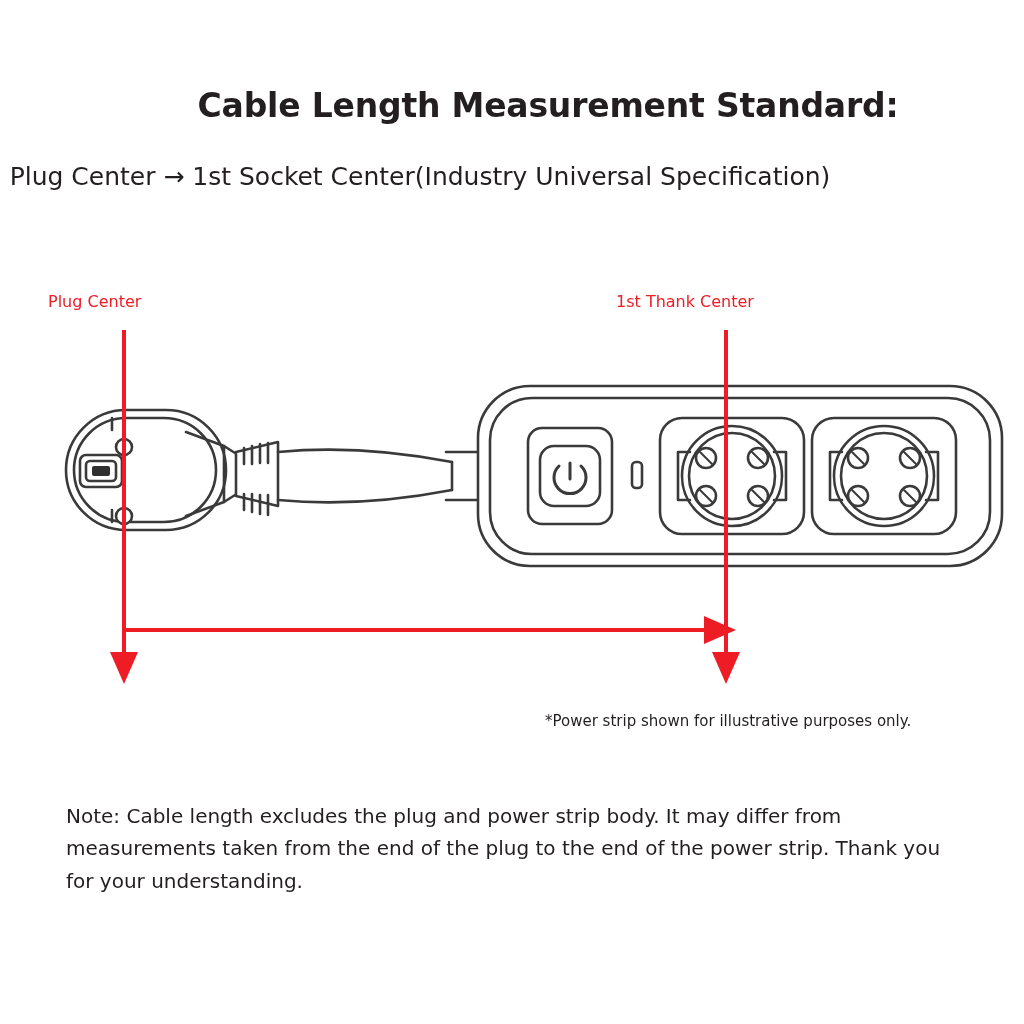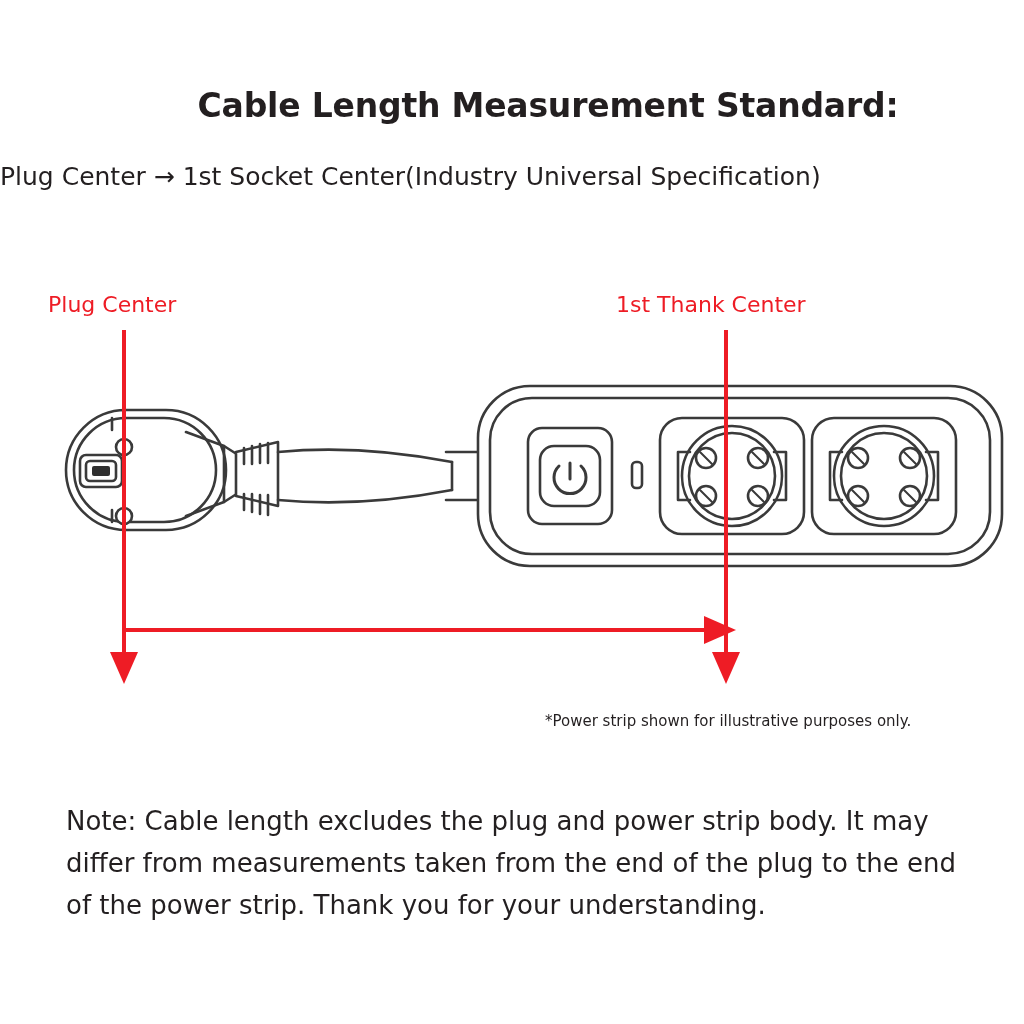--- a/index.html
+++ b/index.html
@@ -27,51 +27,51 @@
     font-weight: bold;
     letter-spacing: -0.2px;
     color: #231f20;
     padding-left: 36px;
   }
   .subtitle {
     position: absolute;
     top: 162px;
     left: 0;
     width: 840px;
-    text-align: left;
+    text-align: center;
     font-size: 25px;
     font-weight: normal;
     color: #231f20;
   }
 
   
   .red-label {
     position: absolute;
     color: #ee1c25;
-    font-size: 22px;
+    font-size: 16px;
     white-space: nowrap;
   }
   #plug-center-label { left: 48px; top: 292px; }
   #socket-center-label { left: 616px; top: 292px; }
 
   
   .footnote {
     position: absolute;
     left: 545px;
     top: 712px;
     font-size: 15px;
     color: #231f20;
     white-space: nowrap;
   }
   .note {
     position: absolute;
     left: 66px;
     top: 800px;
     width: 900px;
-    font-size: 26px;
+    font-size: 20px;
     line-height: 1.62;
     color: #231f20;
   }
 
   
   #diagram {
     position: absolute;
     left: 0;
     top: 0;
   }

